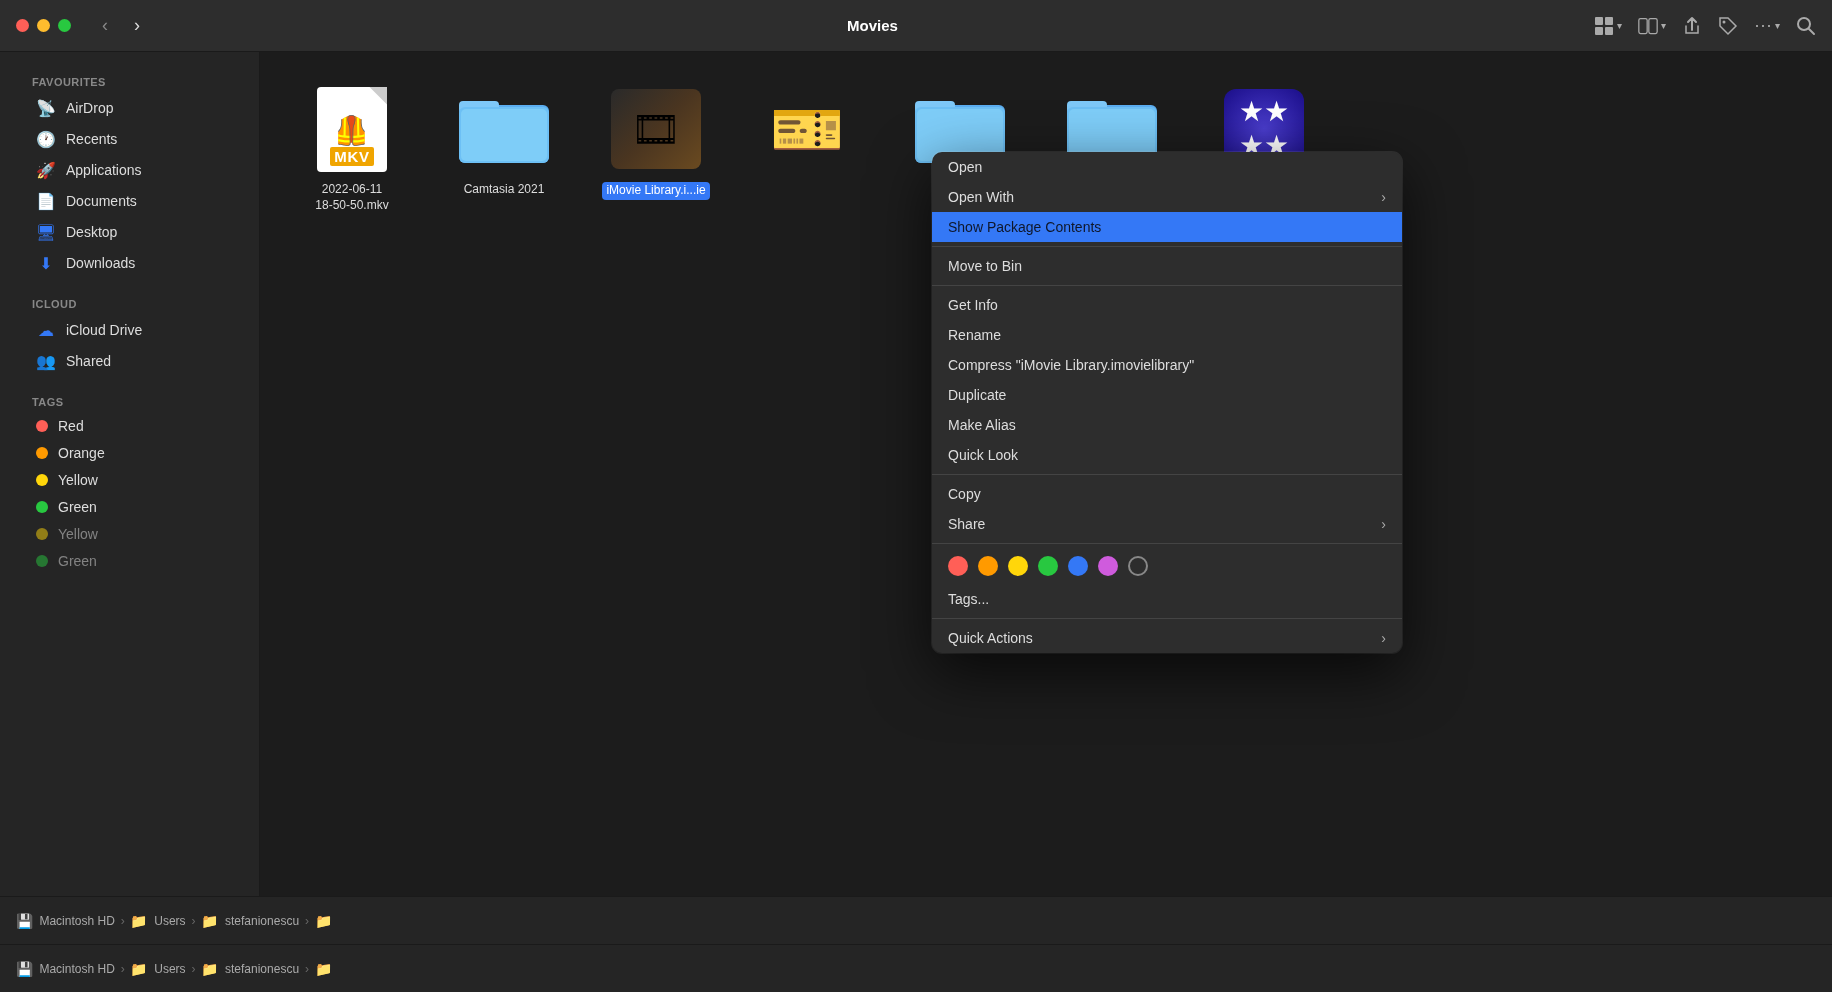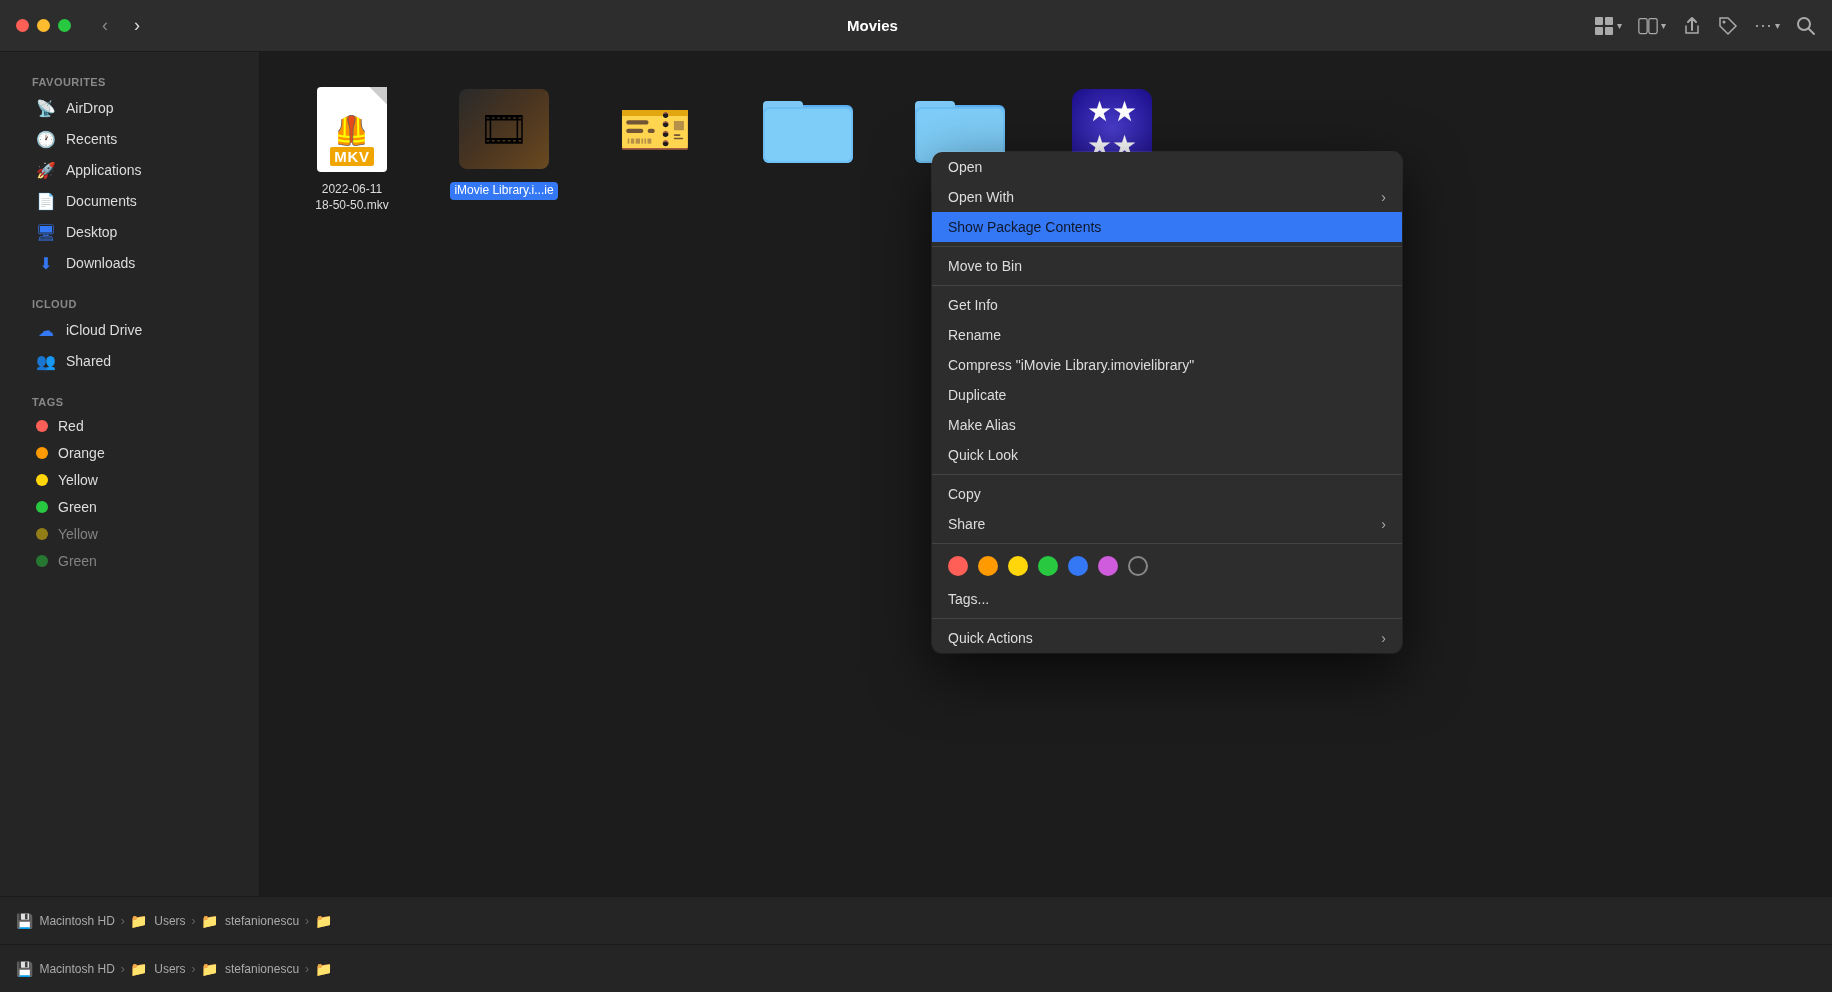--- a/index.html
+++ b/index.html
@@ -500,20 +500,32 @@
       <div class="file-item">
         <div class="file-icon">
           <div class="mkv-icon">
             <div class="mkv-vlc">🦺</div>
             <div class="mkv-badge">MKV</div>
           </div>
         </div>
         <div class="file-label">2022-06-11<br>18-50-50.mkv</div>
       </div>
 
+      <div class="file-item">
+        <div class="file-icon">
+          <svg class="folder-svg" viewBox="0 0 90 80">
+            <rect x="0" y="16" width="90" height="58" rx="6" fill="#5badf0"></rect>
+            <rect x="0" y="12" width="40" height="12" rx="4" fill="#7ec8f8"></rect>
+            <rect x="0" y="18" width="90" height="56" rx="6" fill="#6dc0f5"></rect>
+
+            <rect x="2" y="20" width="86" height="52" rx="5" fill="#7ecdf8"></rect>
+          </svg>
+        </div>
+        <div class="file-label">Camtasia 2021</div>
+      </div>
 
       <div class="file-item selected">
         <div class="file-icon">
           <div class="imovie-icon">
             <span class="imovie-strip">🎞</span>
           </div>
         </div>
         <div class="file-label" style="background:#3478f6;border-radius:4px;color:white;padding:1px 4px;">iMovie Library.i...ie</div>
       </div>
 

